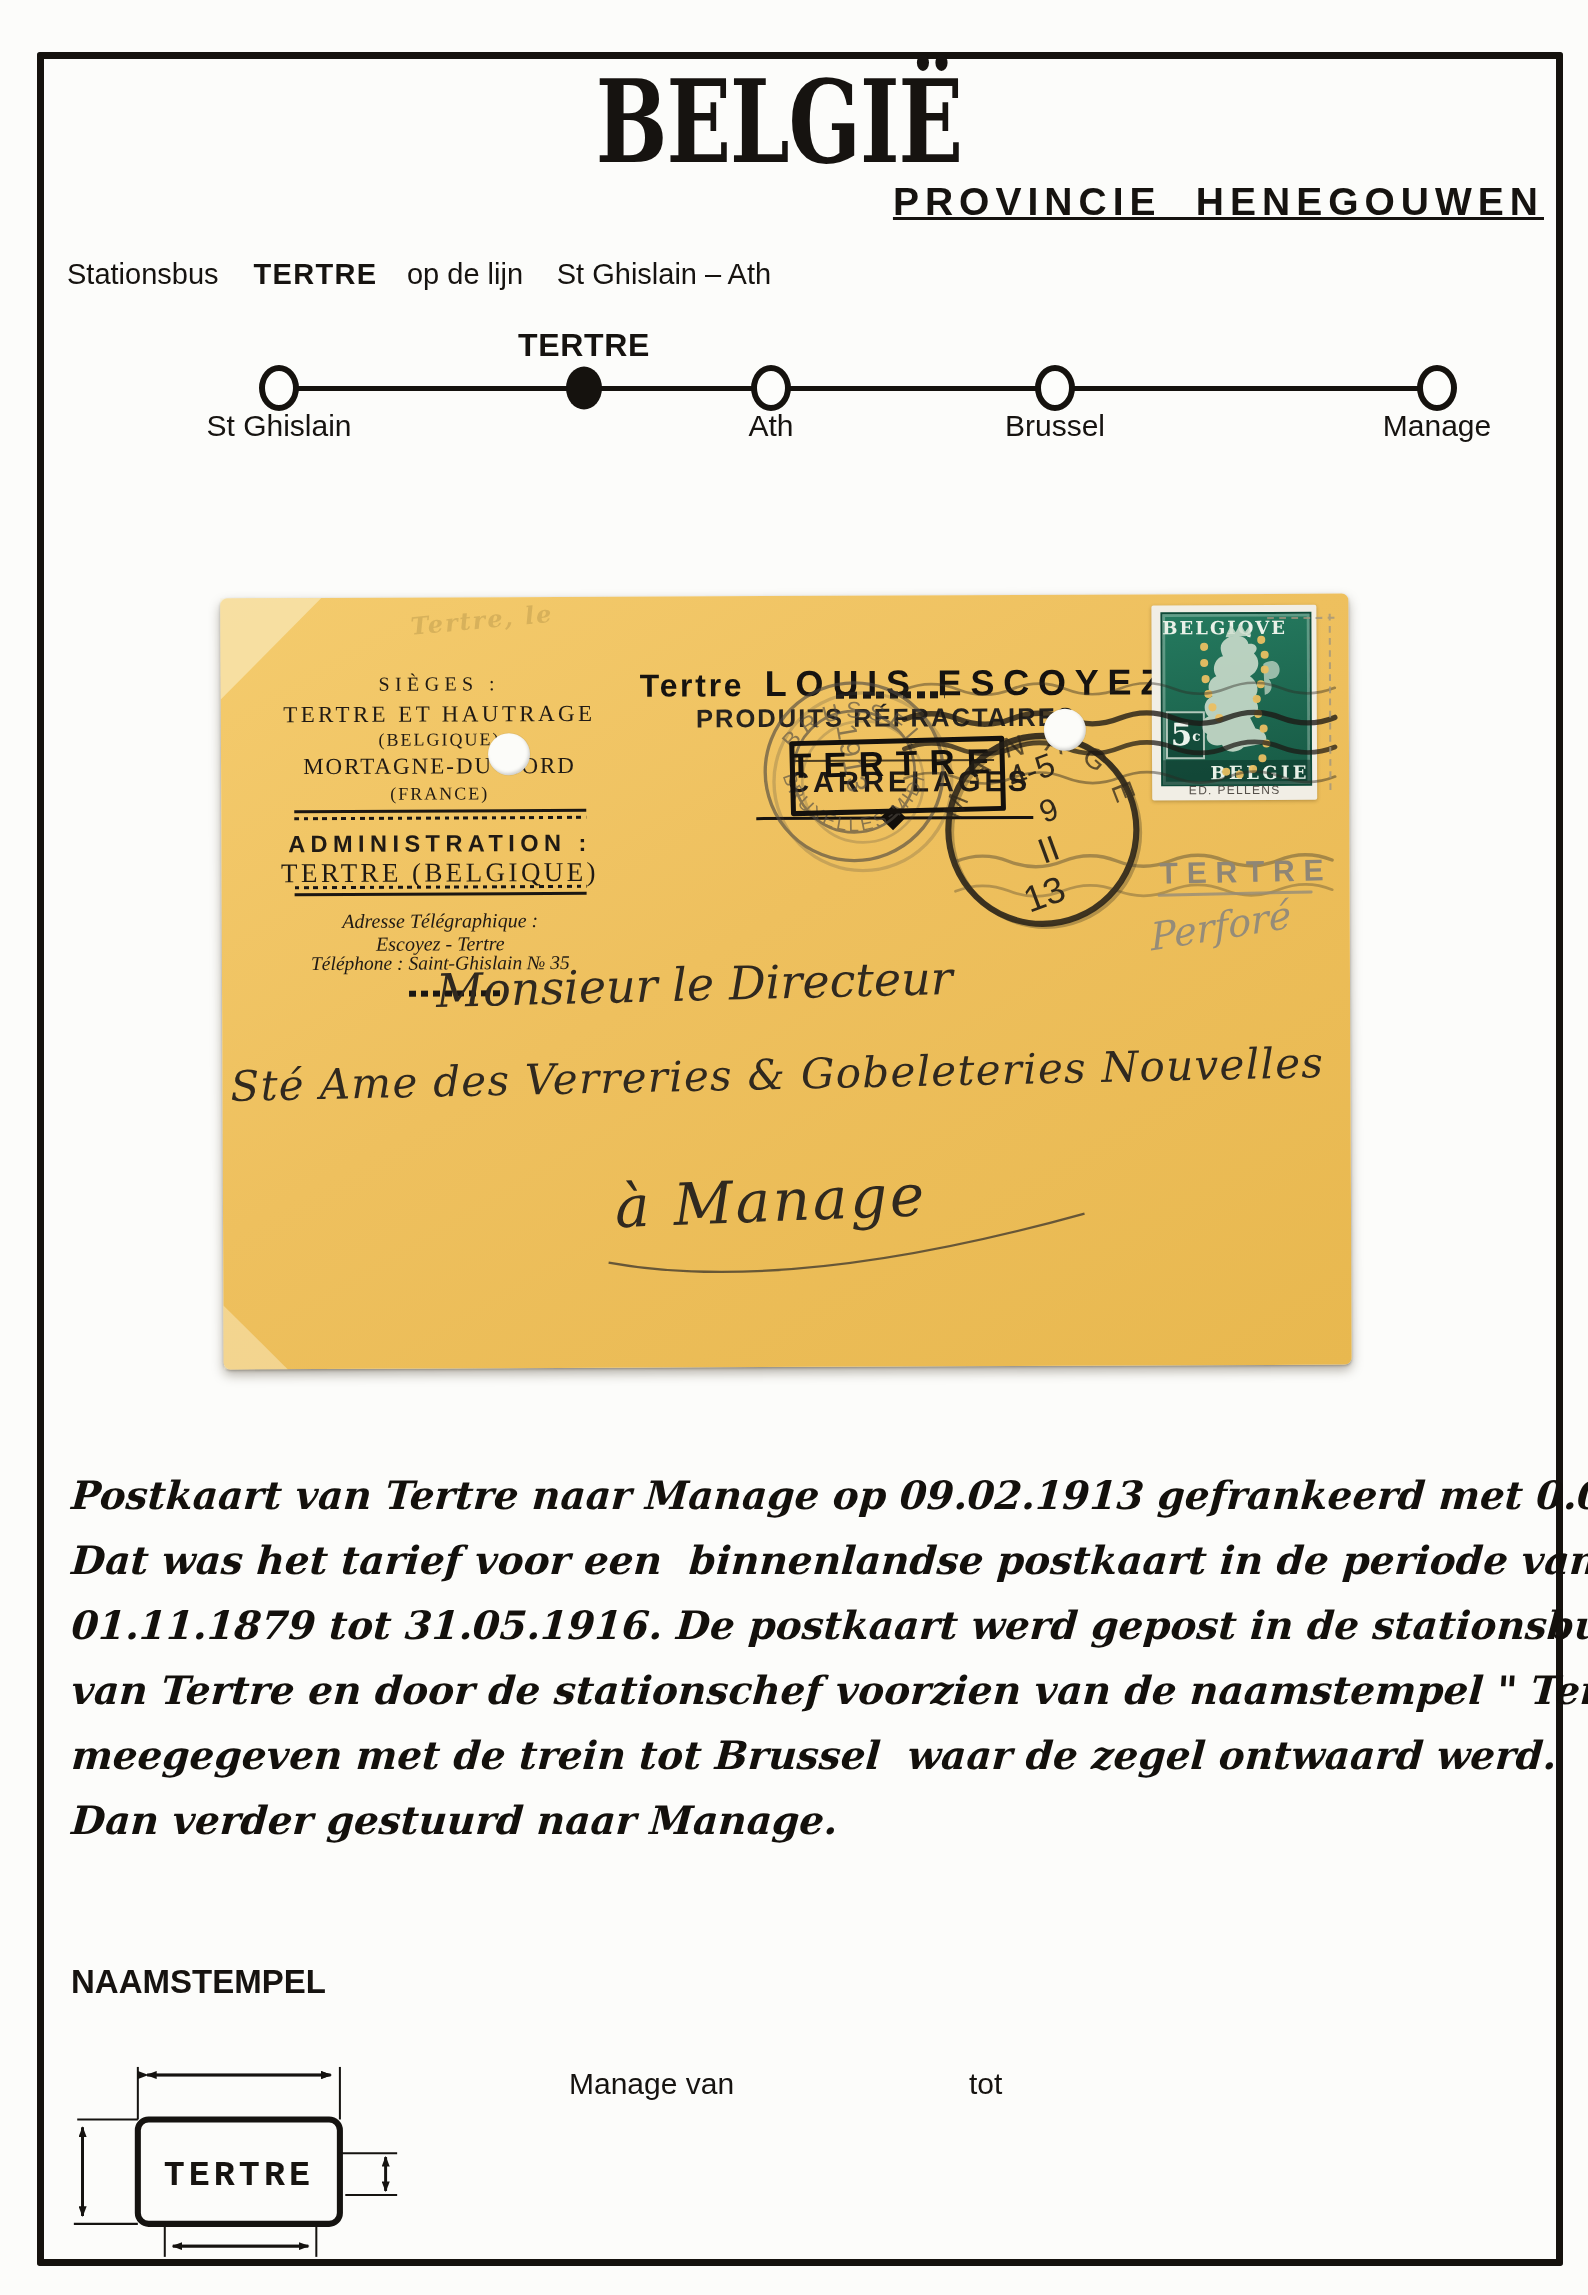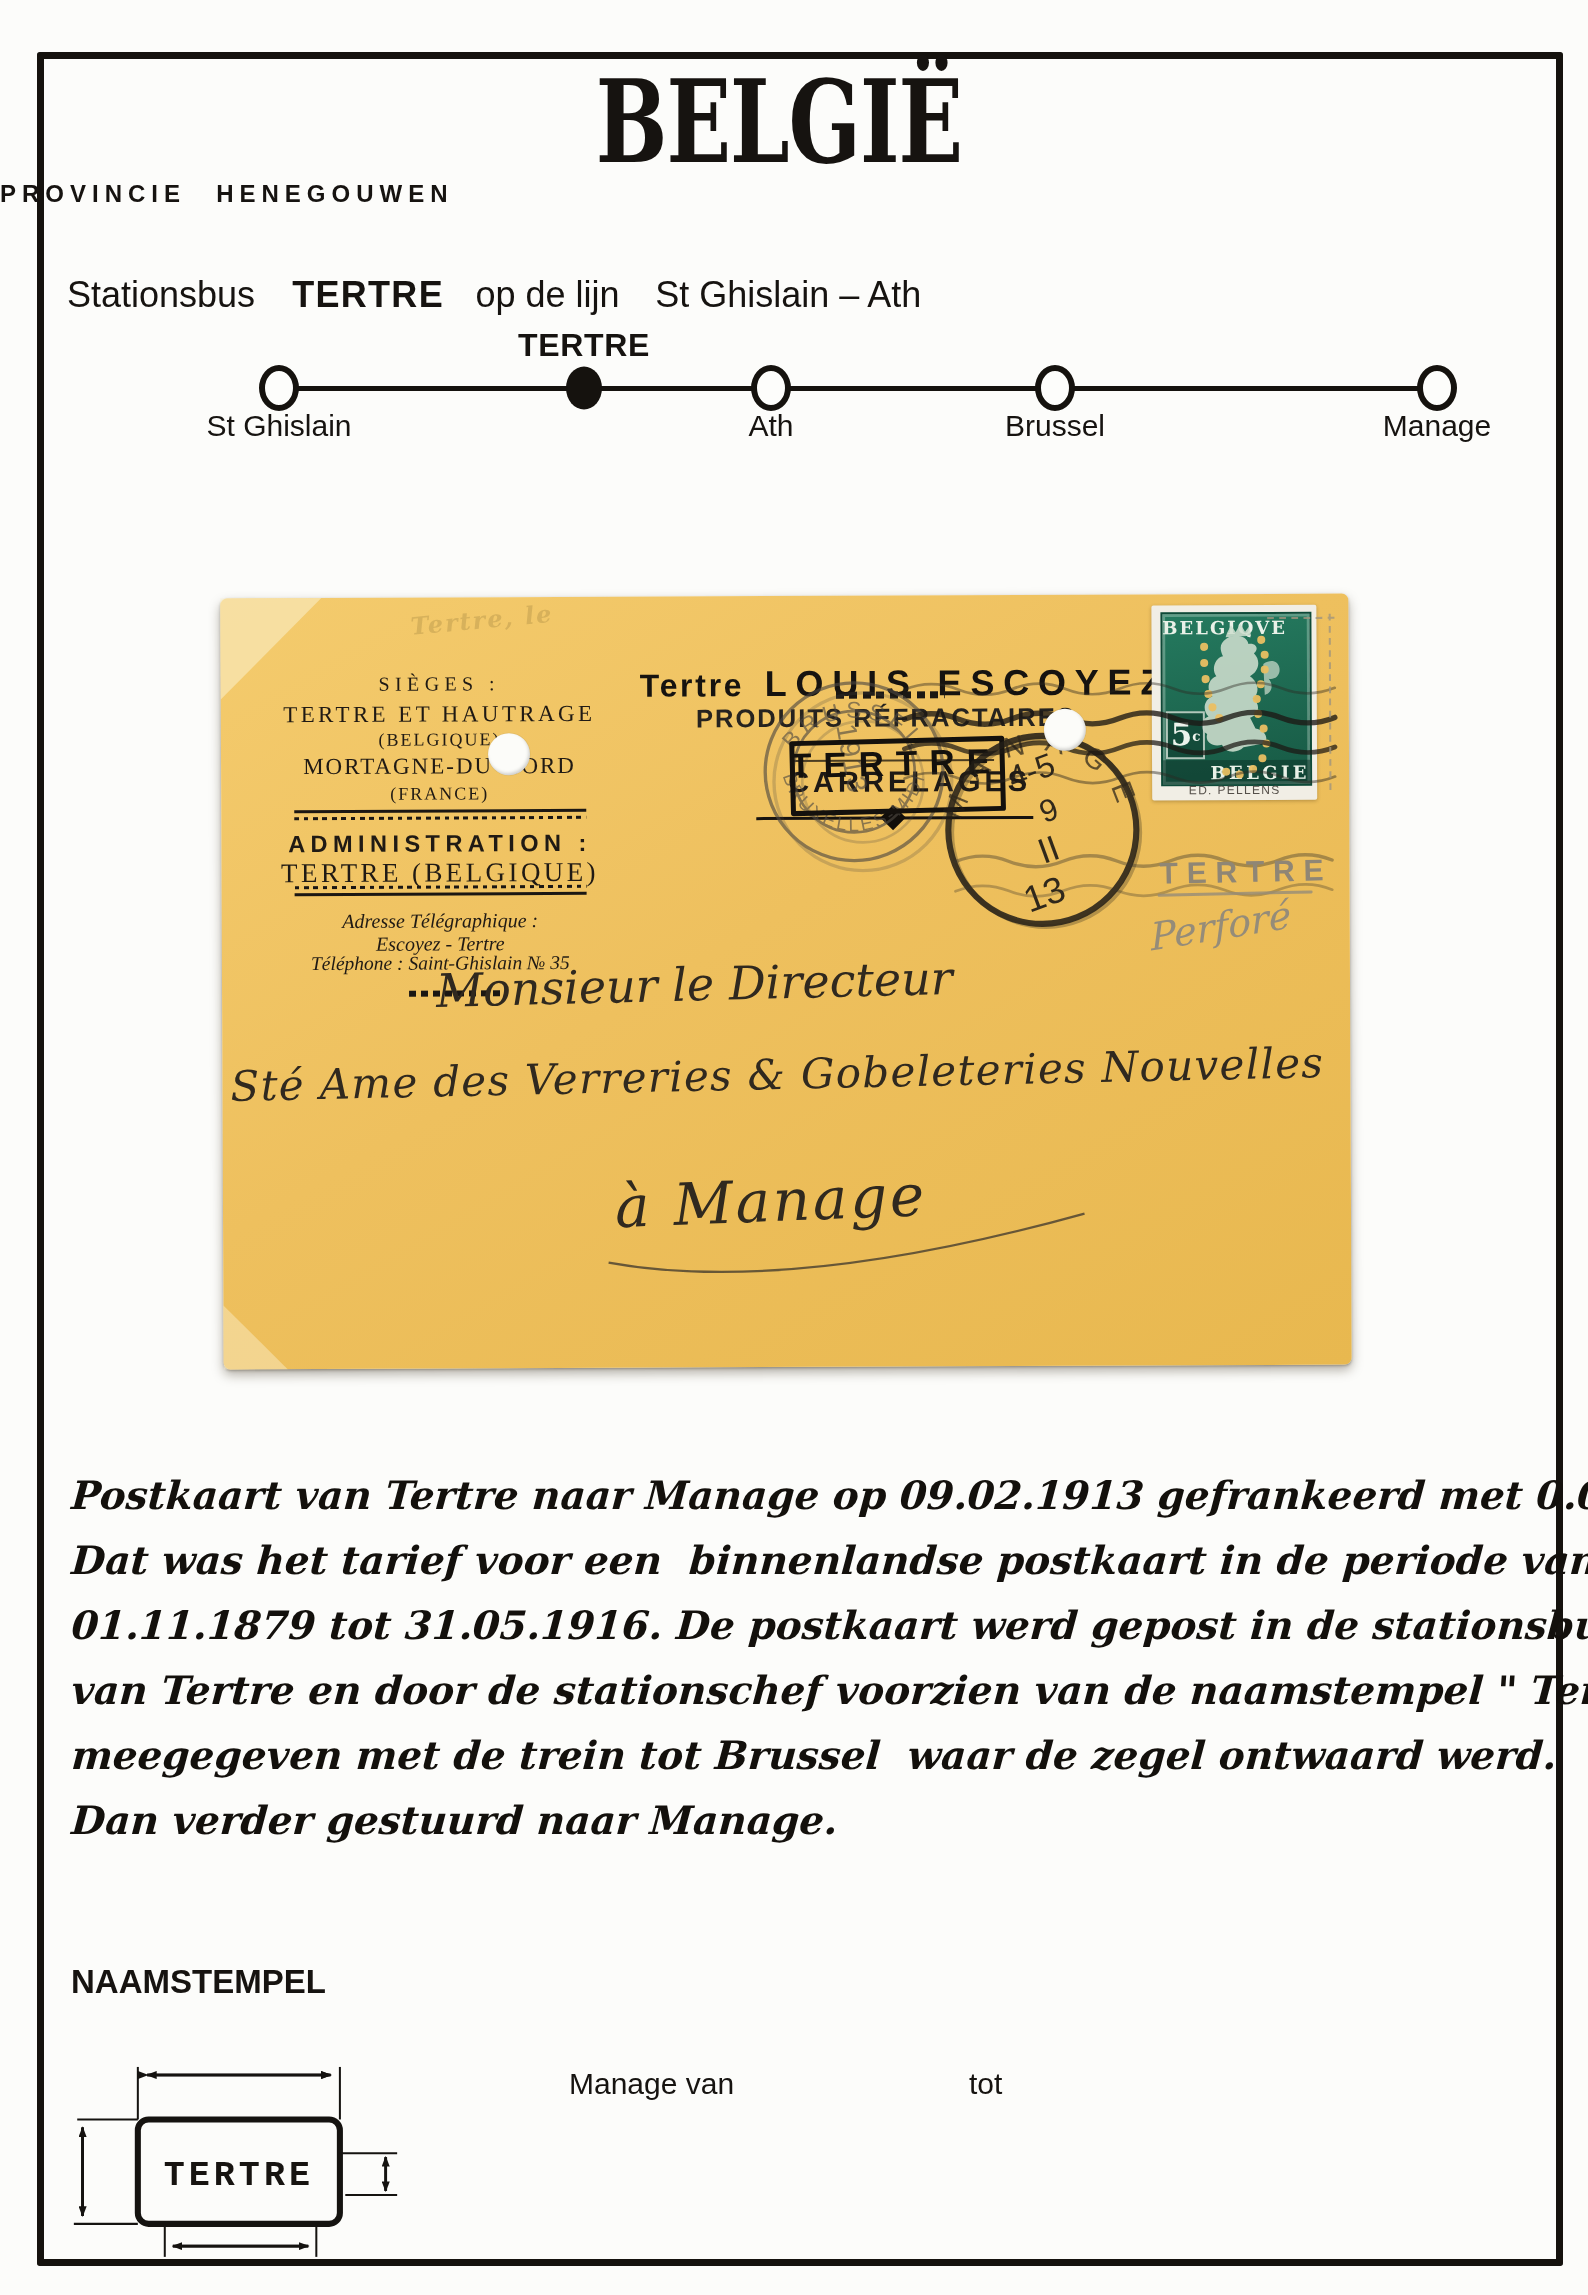--- a/index.html
+++ b/index.html
@@ -10,23 +10,23 @@
   .abs { position:absolute; white-space:nowrap; }
 
   
   .frame { position:absolute; left:37px; top:52px; width:1512px; height:2200px;
            border:7.4px solid #15120e; border-radius:2.7px; }
 
   
   .title { left:0; right:47px; top:59px; text-align:center;
            font-family:"DejaVu Serif", serif; font-weight:bold; font-size:106px; letter-spacing:-1.3px; }
   .title span { display:inline-block; transform:scale(.80,1.08); }
-  .subtitle { left:0; right:61px; top:180px; text-align:left; font-size:24px; font-weight:bold;
-              letter-spacing:6px; word-spacing:17.5px; }
-  .intro { left:67px; top:258px; font-size:36px;margin-top:16px; }
+  .subtitle { left:0; right:61px; top:180px; text-align:right; font-size:39px; font-weight:bold;
+              letter-spacing:6px; word-spacing:17.5px;text-decoration:underline; }
+  .intro { left:67px; top:258px; font-size:29px; }
   .intro .lbl { }
   .intro .stn { font-weight:bold; letter-spacing:1.3px; margin-left:27px; }
   .intro .mid { margin-left:21.5px; }
   .intro .lin { margin-left:25.6px; }
 
   
   .rail { left:279px; top:386px; width:1158px; height:5.4px; background:#15120e; }
   .st-circle { position:absolute; width:28px; height:34px; border:6px solid #15120e; border-radius:50%;
                background:#fdfdfb; transform:translate(-50%,-50%); }
   .st-dot { position:absolute; width:36px; height:43px; border-radius:50%; background:#15120e;

